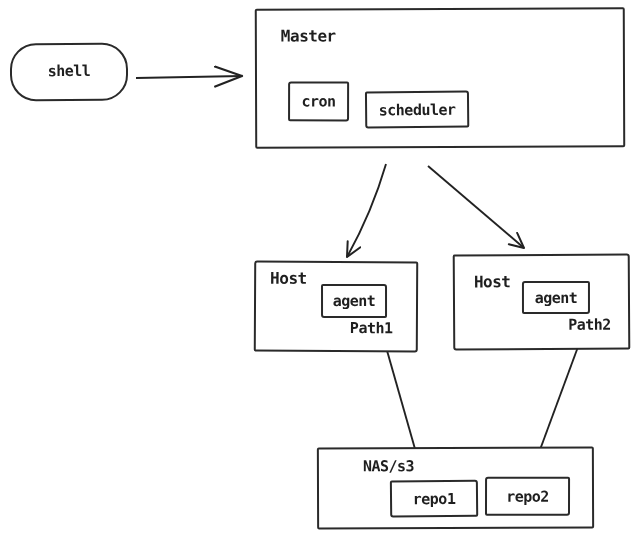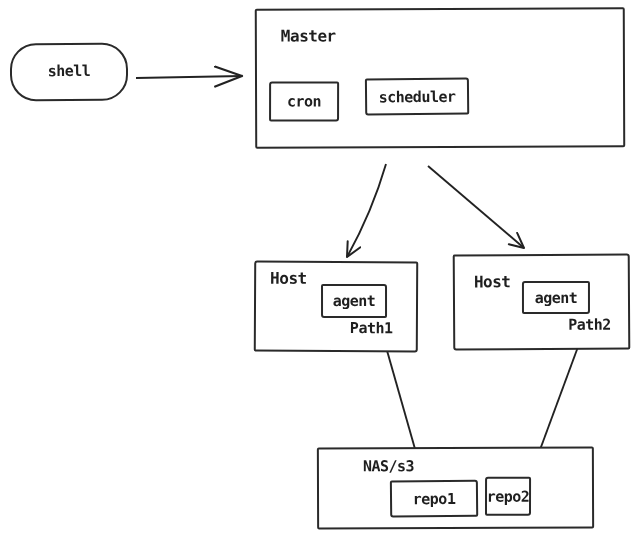--- a/index.html
+++ b/index.html
@@ -54,22 +54,22 @@
   }
   .master-box { left: 255px; top: 8px; width: 370px; height: 140px; }
   .container-label {
     position: absolute;
     font-size: 16px;
     font-weight: bold;
     letter-spacing: -0.5px;
     white-space: nowrap;
   }
   .master-label { left: 24px; top: 16px; }
-  .cron-box      { left: 12px;  top: 71px; width: 70px;  height: 40px; }
-  .scheduler-box { left: 108px; top: 68px; width: 104px; height: 37px; }
+  .cron-box      { left: 31px;  top: 71px; width: 61px;  height: 40px; }
+  .scheduler-box { left: 108px; top: 81px; width: 104px; height: 37px; }
   .agentd-box    { left: 247px; top: 72px; width: 101px; height: 38px; }
 
   .host1-box { left: 254px; top: 261px; width: 164px; height: 91px; }
   .host2-box { left: 453px; top: 254px; width: 177px; height: 96px; }
   .host1-label { left: 14px; top: 6px; }
   .host2-label { left: 19px; top: 16px; }
   .agent1-box { left: 65px; top: 21px; width: 66px; height: 34px; }
   .agent2-box { left: 67px; top: 25px; width: 68px; height: 33px; }
   .path-label {
     position: absolute;
@@ -77,21 +77,21 @@
     font-weight: bold;
     letter-spacing: -0.5px;
     white-space: nowrap;
   }
   .path1-label { left: 94px;  top: 56px; }
   .path2-label { left: 113px; top: 60px; text-align: right; }
 
   .nas-box { left: 317px; top: 447px; width: 277px; height: 82px; }
   .nas-label { left: 8px; top: 8px; font-size: 15px; padding-left: 36px; }
   .repo1-box { left: 71px;  top: 31px; width: 88px; height: 37px; text-align: right; }
-  .repo2-box { left: 166px; top: 28px; width: 46px; height: 39px; }
+  .repo2-box { left: 166px; top: 28px; width: 85px; height: 39px; }
 </style>
 </head>
 <body>
 
 <div class="canvas">
 
   <svg class="arrows" viewBox="0 0 641 538" xmlns="http://www.w3.org/2000/svg">
     <defs>
       <marker id="ah-big" markerWidth="32" markerHeight="24" refX="28" refY="11" orient="auto" markerUnits="userSpaceOnUse">
         <path d="M1,1 L28,11 M1,21 L28,11" fill="none" stroke="#222222" stroke-width="2.2" stroke-linecap="round"></path>

